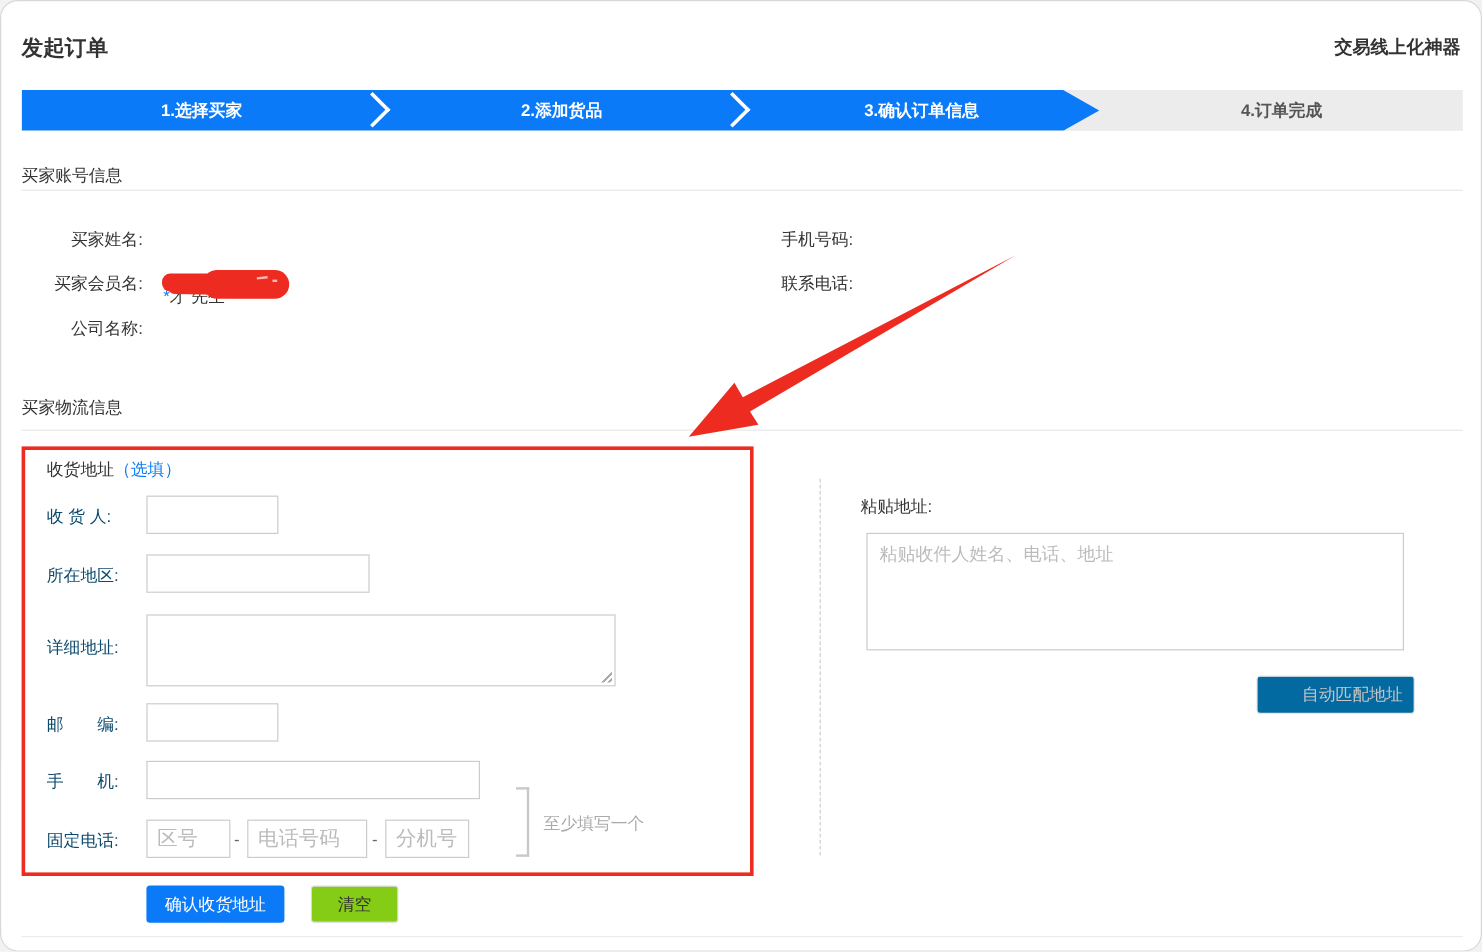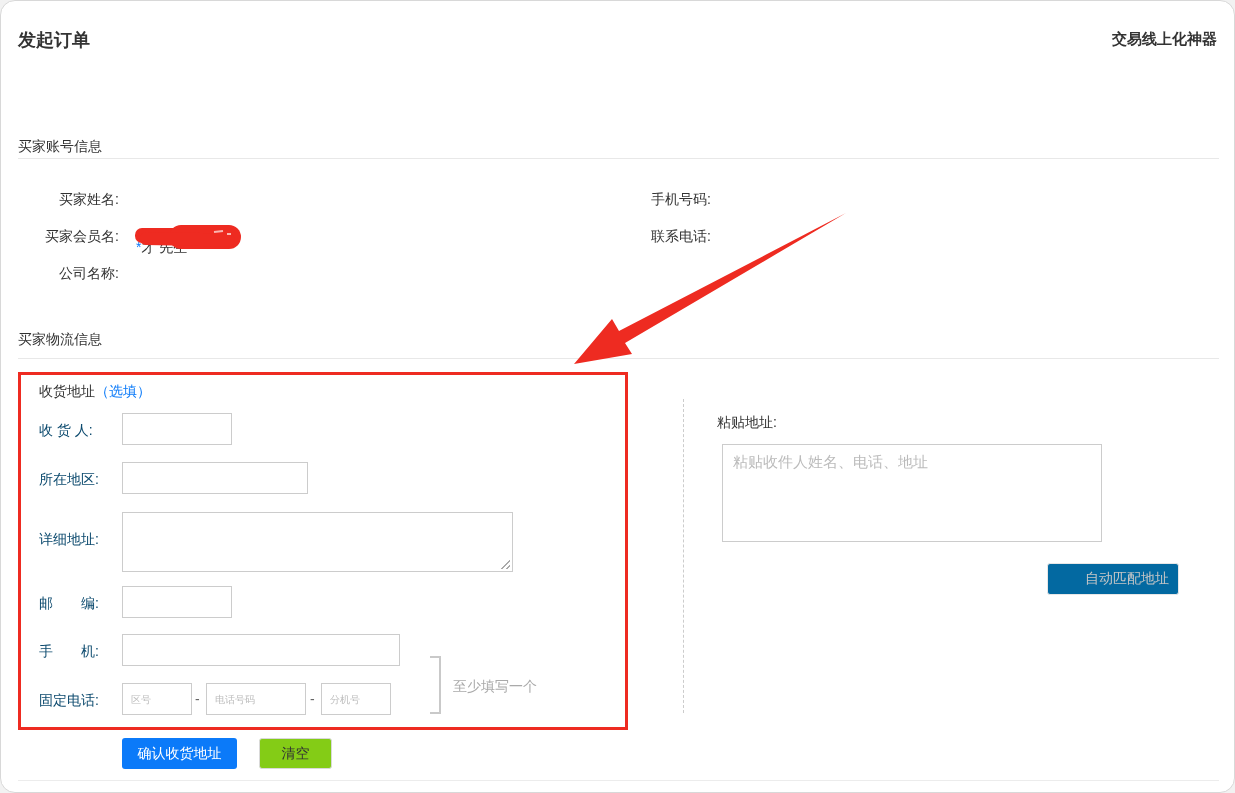--- a/index.html
+++ b/index.html
@@ -32,21 +32,21 @@
   .val { color:#333; }
 
   
   .red-box { left:17px; top:371px; width:610px; height:358px;
     border:3px solid var(--red); pointer-events:none; }
   .anno-svg { left:0; top:0; width:1235px; height:793px; pointer-events:none; }
 
   
   .flabel { white-space:pre; color:#0c4a6e; }
   .inp { position:absolute; height:32px; border:1px solid #ccc; background:#fff;
-    font-size:10px; padding:0 8px; font-family:inherit; color:#333; border-radius:0; outline:none; }
+    font-size:17px; padding:0 8px; font-family:inherit; color:#333; border-radius:0; outline:none; }
   .inp::placeholder, .ta::placeholder { color:#bbb; }
   .ta { position:absolute; border:1px solid #ccc; background:#fff; resize:none;
     font-size:14px; padding:8px 10px; font-family:inherit; color:#333; outline:none; }
   .grip { position:absolute; width:11px; height:11px;
     background:repeating-linear-gradient(135deg, transparent 0 2px, #aaa 2px 3.5px);
     clip-path:polygon(100% 0, 100% 100%, 0 100%); }
   .dash { position:absolute; color:#666; }
   .bracket { left:429px; top:655px; width:11px; height:58px;
     border:2px solid #c9c9c9; border-left:none; }
   .note { left:452px; top:677px; color:#aaa; font-size:14px; }
@@ -63,20 +63,29 @@
   :root { --blue:#0b7af9; --red:#ee2b21; }
 </style>
 </head>
 <body>
 
 <div class="page">
 
   <div class="abs page-title">发起订单</div>
   <div class="abs brand">交易线上化神器</div>
 
+  <div class="abs steps">
+    <div class="steps-blue"></div>
+    <span class="chev" style="left:282px;"></span>
+    <span class="chev" style="left:582px;"></span>
+    <span class="step-label" style="left:0;">1.选择买家</span>
+    <span class="step-label" style="left:300px;">2.添加货品</span>
+    <span class="step-label" style="left:600px;">3.确认订单信息</span>
+    <span class="step-label inactive" style="left:900px;">4.订单完成</span>
+  </div>
 
   <div class="abs section-title" style="top:137px;">买家账号信息</div>
   <div class="abs hr" style="top:157px;"></div>
 
   <div class="abs lbl-r" style="top:190px;">买家姓名:</div>
   <div class="abs val" style="left:135px; top:190px;margin-top:48px;"><span class="link">*</span><span>才 先生</span></div>
 
   <div class="abs lbl-r" style="top:227px;">买家会员名:</div>
   <div class="abs lbl-r" style="top:264px;">公司名称:</div>
 
@@ -116,21 +125,21 @@
   <input class="inp" style="left: 320px; top: 682px; width: 70px;" placeholder="分机号">
 
   <div class="abs bracket"></div>
   <div class="abs note">至少填写一个</div>
 
   <button class="btn-primary" style="left:121px; top:737px; width:115px; height:31px;">确认收货地址</button>
   <button class="btn-plain" style="left:258px; top:737px; width:73px; height:31px;">清空</button>
 
   <div class="abs vsep"></div>
   <div class="abs" style="left:716px; top:413px;">粘贴地址:</div>
-  <textarea class="ta" style="left: 721px; top: 443px; width: 380px; height: 98px; font-size: 15px;" placeholder="粘贴收件人姓名、电话、地址"></textarea>
+  <textarea class="ta" style="left: 721px; top: 443px; width: 448px; height: 98px; font-size: 15px;" placeholder="粘贴收件人姓名、电话、地址"></textarea>
   <button class="btn-disabled" style="left:1046px; top:562px; width:132px; height:32px;">自动匹配地址</button>
 
   <div class="abs hr" style="top:779px; border-top-color:#ececec;"></div>
 
   <svg class="abs anno-svg" viewBox="0 0 1235 793">
     <polygon points="573,363 611,318 618,330 845,212 624,342 631,353" fill="#ee2b21"></polygon>
     <g>
       <rect x="134" y="227" width="85" height="15" rx="7" fill="#ee2b21"></rect>
       <rect x="168" y="224" width="72" height="24" rx="12" fill="#ee2b21"></rect>
       <rect x="139" y="231" width="95" height="13" rx="6" fill="#ee2b21" transform="rotate(1 139 231)"></rect>

